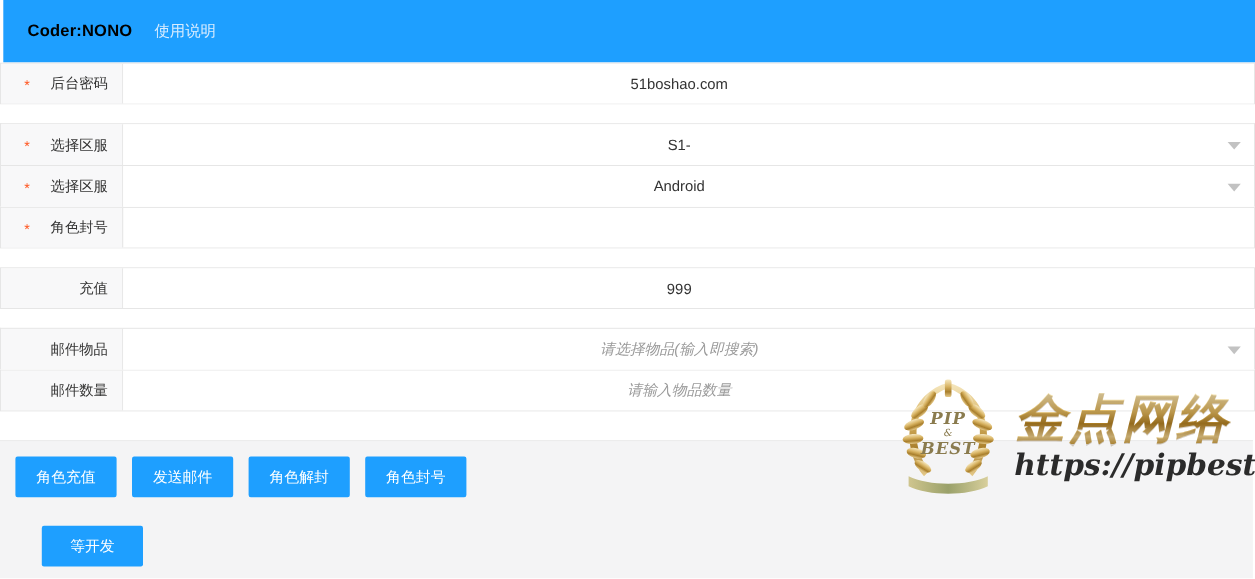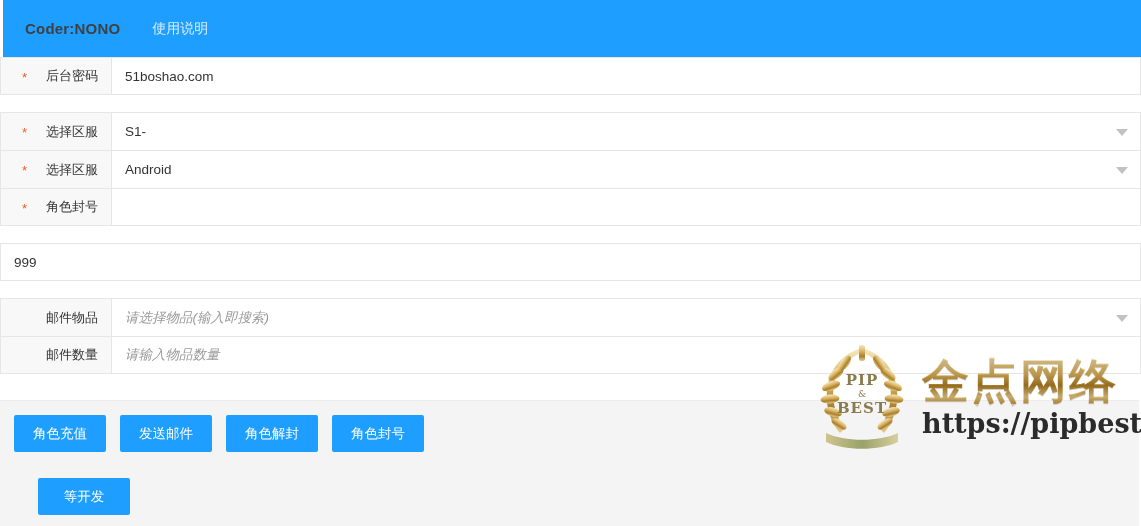--- a/index.html
+++ b/index.html
@@ -17,30 +17,30 @@
   .header {
     position: absolute;
     left: 3px; top: 0;
     width: 1138px; height: 57px;
     background: #1E9FFF;
     display: flex;
     align-items: center;
     padding-left: 22px;
   }
   .header-title {
-    color: #404040;
+    color: #000000;
     font-size: 15px;
     font-weight: bold;
     letter-spacing: 0.2px;
     white-space: nowrap;
   }
   .header-link {
     color: #d8ecff;
     font-size: 14px;
-    margin-left: 32px;
+    margin-left: 20px;
     text-decoration: none;
     white-space: nowrap;
     cursor: pointer;
   }
 
   
   .form-area {
     position: absolute;
     left: 0; top: 57px;
     width: 1141px;
@@ -86,20 +86,21 @@
     top: 13px;
   }
   .field-control {
     flex: 1;
     display: flex;
     align-items: center;
     padding-left: 13px;
     padding-right: 30px;
     position: relative;
     background: #ffffff;
+    justify-content: center;
   }
   .field-value {
     font-size: 13.5px;
     color: #333333;
     white-space: nowrap;
   }
   .field-value.placeholder { color: #9a9a9a; font-style: italic; }
 
   .chevron {
     position: absolute;
@@ -143,20 +144,21 @@
   }
 
   
   .watermark {
     position: absolute;
     left: 806px; top: 338px;
     width: 335px; height: 118px;
     pointer-events: none;
     display: flex;
     align-items: center;
+    font-style: italic;
   }
   .wm-wreath { position: relative; width: 112px; height: 112px; flex: 0 0 112px; }
   .wm-text { position: relative; margin-left: 4px; }
   .wm-cn {
     font-family: "DejaVu Serif", "Liberation Serif", serif;
     font-size: 47px;
     font-weight: bold;
     letter-spacing: 2px;
     line-height: 1;
     background: linear-gradient(180deg,#f7e9bf 0%, #d9b45f 38%, #a87b24 60%, #e8cf92 85%, #c39a41 100%);
@@ -230,20 +232,23 @@
       <div class="field-row last">
         <div class="field-label">
           <span class="req-star">*</span>
           <span>角色封号</span>
         </div>
       </div>
     </div>
     <div class="group-gap"></div>
     <div class="field-group">
       <div class="field-row last">
+        <div class="field-label">
+          <span>充值</span>
+        </div>
         <div class="field-control">
           <span class="field-value">999</span>
         </div>
       </div>
     </div>
     <div class="group-gap"></div>
     <div class="field-group">
       <div class="field-row">
         <div class="field-label">
           <span>邮件物品</span>

